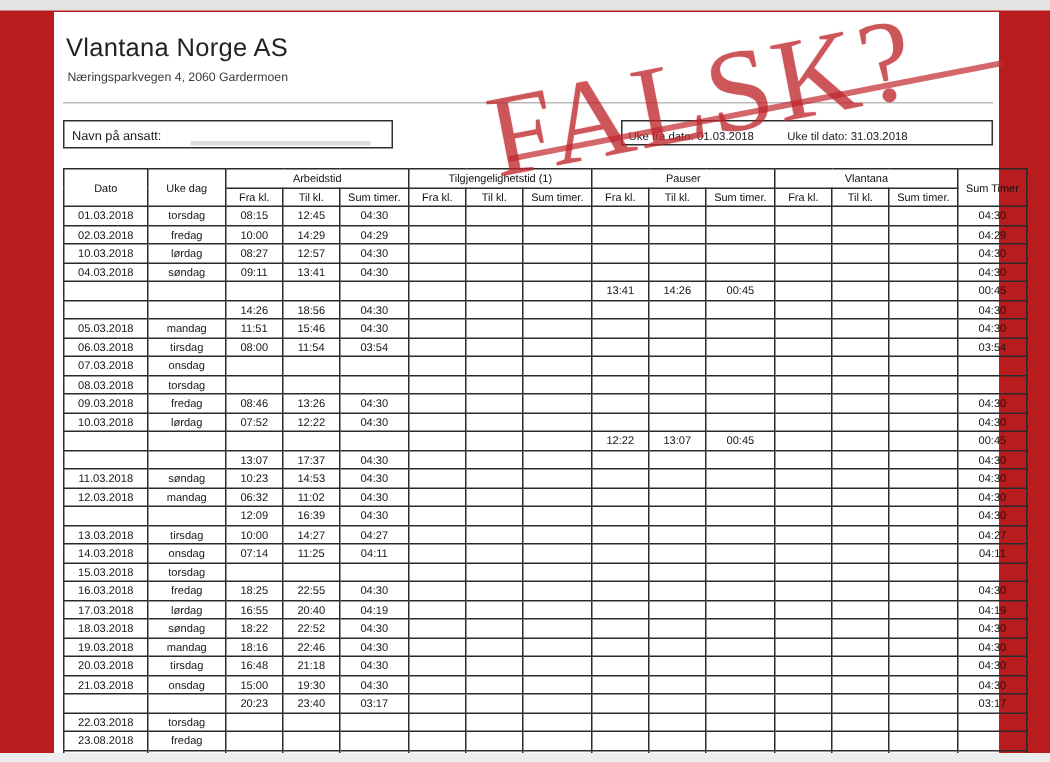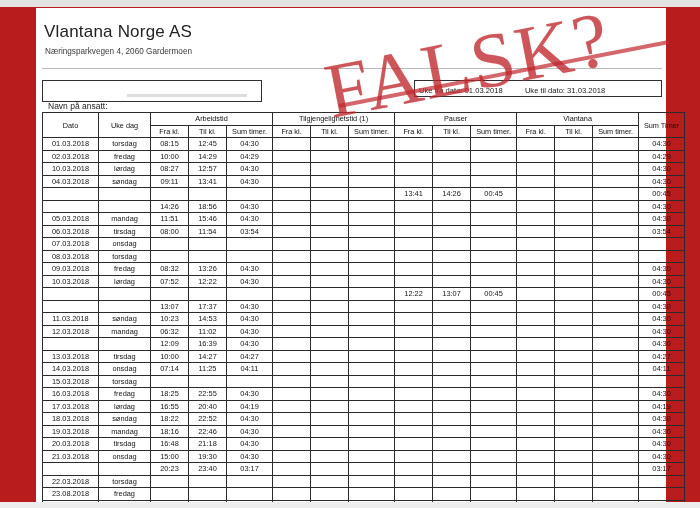--- a/index.html
+++ b/index.html
@@ -74,21 +74,21 @@
   .name-box {
     position: absolute;
     left: 0;
     top: 0;
     width: 220px;
     height: 19px;
     border: 1px solid #2f2f2f;
     box-sizing: border-box;
     font-size: 8.5px;
     color: #1a1a1a;
-    padding: 20px 0 0 5px;
+    padding: 4px 0 0 5px;
   }
   .name-underline {
     position: absolute;
     left: 84px;
     top: 13px;
     width: 120px;
     height: 3px;
     background: #dddddd;
   }
   .date-box {
@@ -405,21 +405,21 @@
             <td class="empty"></td>
             <td class="empty"></td>
             <td class="empty"></td>
             <td class="empty"></td>
             <td class="empty"></td>
             <td class="empty"></td>
           </tr>
           <tr>
             <td>09.03.2018</td>
             <td>fredag</td>
-            <td>08:32</td>
+            <td>08:46</td>
             <td>13:26</td>
             <td>04:30</td>
             <td class="empty"></td>
             <td class="empty"></td>
             <td class="empty"></td>
             <td class="empty"></td>
             <td class="empty"></td>
             <td class="empty"></td>
             <td class="empty"></td>
             <td class="empty"></td>

